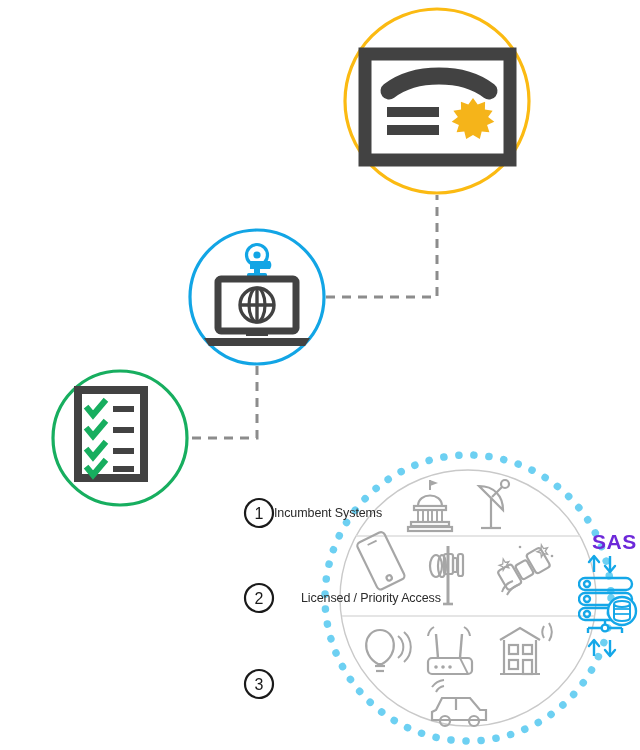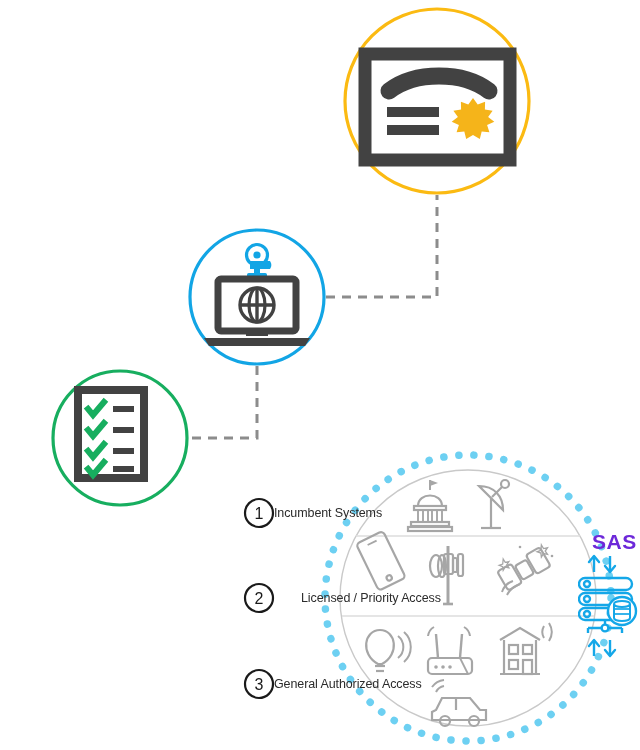--- a/index.html
+++ b/index.html
@@ -222,21 +222,20 @@
       <text x="21" y="114" text-anchor="middle" font-family="Liberation Sans, sans-serif" font-size="16" fill="#1A1A1A">2</text>
     </g>
     <g>
       <circle cx="21" cy="194" r="14" fill="#ffffff" stroke="#1A1A1A" stroke-width="2.2"></circle>
       <text x="21" y="200" text-anchor="middle" font-family="Liberation Sans, sans-serif" font-size="16" fill="#1A1A1A">3</text>
     </g>
   </svg>
 
   <span class="lbl tier-label" style="left:274px;top:506px;">Incumbent Systems</span>
   <span class="lbl tier-label" style="left:281px;top:591px;margin-left:20px;">Licensed / Priority Access</span>
-  <span class="lbl tier-label" style="left:274px;top:677px;">General Authorized Access</span>
 
   <span class="sas-label" style="left:592px;top:530px;">SAS</span>
 
   <svg width="64" height="110" style="left:578px;top:552px;">
     <g stroke="#14A7E8" fill="none" stroke-width="2.4">
 
       <g>
         <line x1="16" y1="20" x2="16" y2="4"></line>
         <path d="M11 10 L16 4 L21 10" stroke-linecap="round" stroke-linejoin="round"></path>
         <line x1="32" y1="4" x2="32" y2="20"></line>

